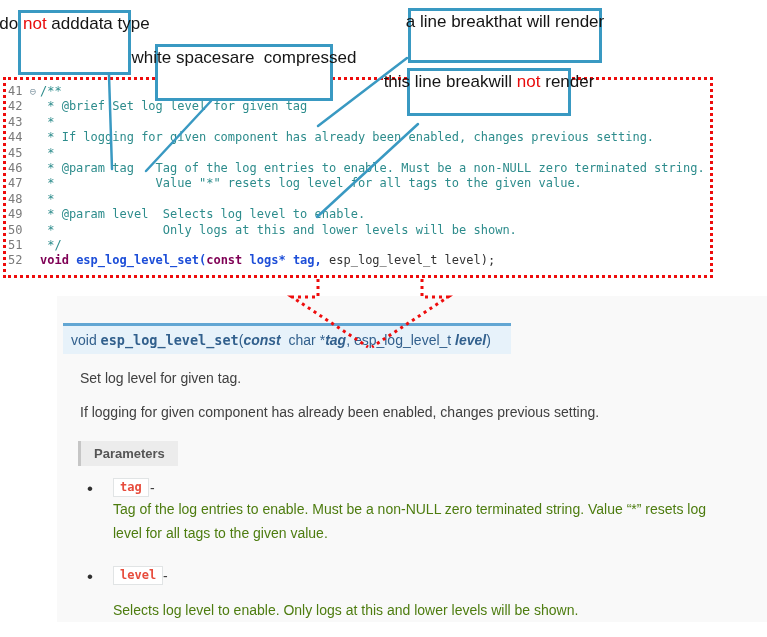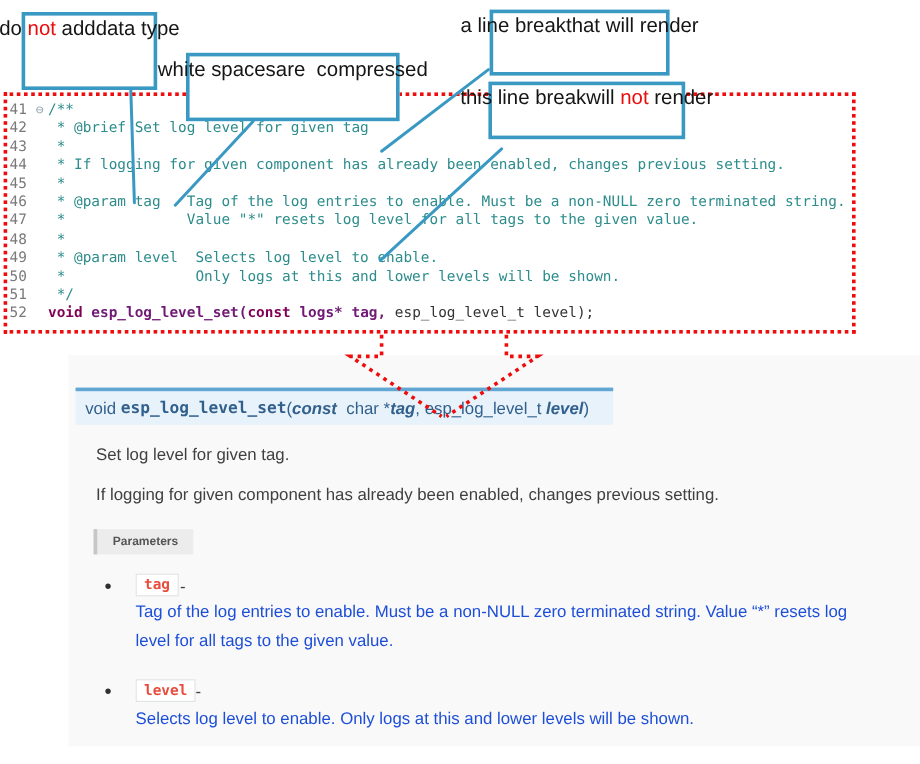--- a/index.html
+++ b/index.html
@@ -11,21 +11,21 @@
              border:3px dotted #ee0c0c;box-sizing:border-box;z-index:1;}
 
   
   .code{position:absolute;left:8px;top:84px;z-index:2;
         font-family:"DejaVu Sans Mono",monospace;font-size:12px;line-height:15.4px;}
   .code-line{display:flex;white-space:pre;}
   .gutter{color:#7a7a7a;width:18px;flex:none;white-space:pre;}
   .fold{color:#8fa2ad;width:14px;text-align:center;flex:none;font-size:11px;}
   .ctext{color:#2d8c8c;white-space:pre;}
   .kw{color:#7f0055;font-weight:bold;white-space:pre;}
-  .db{color:#701a75;font-weight:bold;white-space:pre;}
+  .db{color:#1d4ed8;font-weight:bold;white-space:pre;}
   .dt{color:#333;white-space:pre;}
 
   
   .callout{position:absolute;border:3px solid #3999c2;background:#fff;box-sizing:border-box;
            color:#151515;font-size:17px;line-height:1.35;text-align:center;
            display:flex;flex-direction:row;justify-content:center;z-index:5;}
   .cl-line{white-space:pre;}
   .red{color:#e80c0c;white-space:pre;}
 
   
@@ -33,27 +33,27 @@
               background:#f9f9f9;z-index:3;color:#404040;}
   .sig-box{position:absolute;left:6px;top:27px;width:448px;height:31px;box-sizing:border-box;
            background:#e7f2fa;border-top:3px solid #62a6d3;
            display:flex;align-items:center;padding-left:8px;
            color:#32608d;font-size:14px;white-space:pre;}
   .sig-name{font-family:"DejaVu Sans Mono",monospace;font-weight:bold;font-size:13.5px;white-space:pre;text-align:right;}
   .sig-i{font-style:italic;font-weight:700;white-space:pre;}
   .sig-t{white-space:pre;}
   .para{position:absolute;font-size:14px;color:#404040;}
   .params-h{position:absolute;left:21px;top:145px;background:#ececec;border-left:3px solid #c6c6c6;
-            padding:5px 13px;font-weight:bold;font-size:10px;color:#555;}
+            padding:5px 13px;font-weight:bold;font-size:13px;color:#555;}
   .bullet{position:absolute;font-size:17px;color:#303030;}
   .chip{position:absolute;background:#fff;border:1px solid #e1e4e5;color:#e74c3c;
         font-family:"DejaVu Sans Mono",monospace;font-size:12px;font-weight:bold;
         padding:2px 6px;line-height:13px;}
   .dash{position:absolute;font-size:14px;color:#404040;}
-  .pdesc{position:absolute;font-size:14px;line-height:24px;color:#1d4ed8;width:600px;}
+  .pdesc{position:absolute;font-size:14px;line-height:24px;color:#4d7c0f;width:600px;}
 
   
   .overlay{position:absolute;left:0;top:0;z-index:10;pointer-events:none;}
 </style>
 </head>
 <body>
 
 <div class="canvas">
 
   <div class="code-rect"></div>
@@ -130,34 +130,34 @@
     <div class="params-h">Parameters</div>
 
     <span class="bullet" style="left:30px;top:183px;">•</span>
     <span class="chip" style="left:56px;top:182px;">tag</span>
     <span class="dash" style="left:93px;top:184px;">-</span>
     <div class="pdesc" style="left:56px;top:201px;">Tag of the log entries to enable. Must be a non-NULL zero terminated string. Value “*” resets log level for all tags to the given value.</div>
 
     <span class="bullet" style="left:30px;top:271px;">•</span>
     <span class="chip" style="left:56px;top:270px;">level</span>
     <span class="dash" style="left:106px;top:272px;">-</span>
-    <div class="pdesc" style="left:56px;top:290px;">Selects log level to enable. Only logs at this and lower levels will be shown.</div>
+    <div class="pdesc" style="left:56px;top:302px;">Selects log level to enable. Only logs at this and lower levels will be shown.</div>
   </div>
 
   <div class="callout" style="left:18px;top:10px;width:113px;height:65px;">
     <div class="cl-line"><span>do </span><span class="red">not</span><span> add</span></div>
     <div class="cl-line">data type</div>
   </div>
 
   <div class="callout" style="left:155px;top:44px;width:178px;height:57px;">
     <div class="cl-line">white spaces</div>
     <div class="cl-line">are  compressed</div>
   </div>
 
-  <div class="callout" style="left:408px;top:8px;width:150px;height:55px;justify-content:center;">
+  <div class="callout" style="left:408px;top:8px;width:194px;height:55px;justify-content:center;">
     <div class="cl-line">a line break</div>
     <div class="cl-line">that will render</div>
   </div>
 
   <div class="callout" style="left:407px;top:68px;width:164px;height:48px;">
     <div class="cl-line">this line break</div>
     <div class="cl-line"><span>will </span><span class="red">not</span><span> render</span></div>
   </div>
 
   <svg class="overlay" width="767" height="637" viewBox="0 0 767 637">

